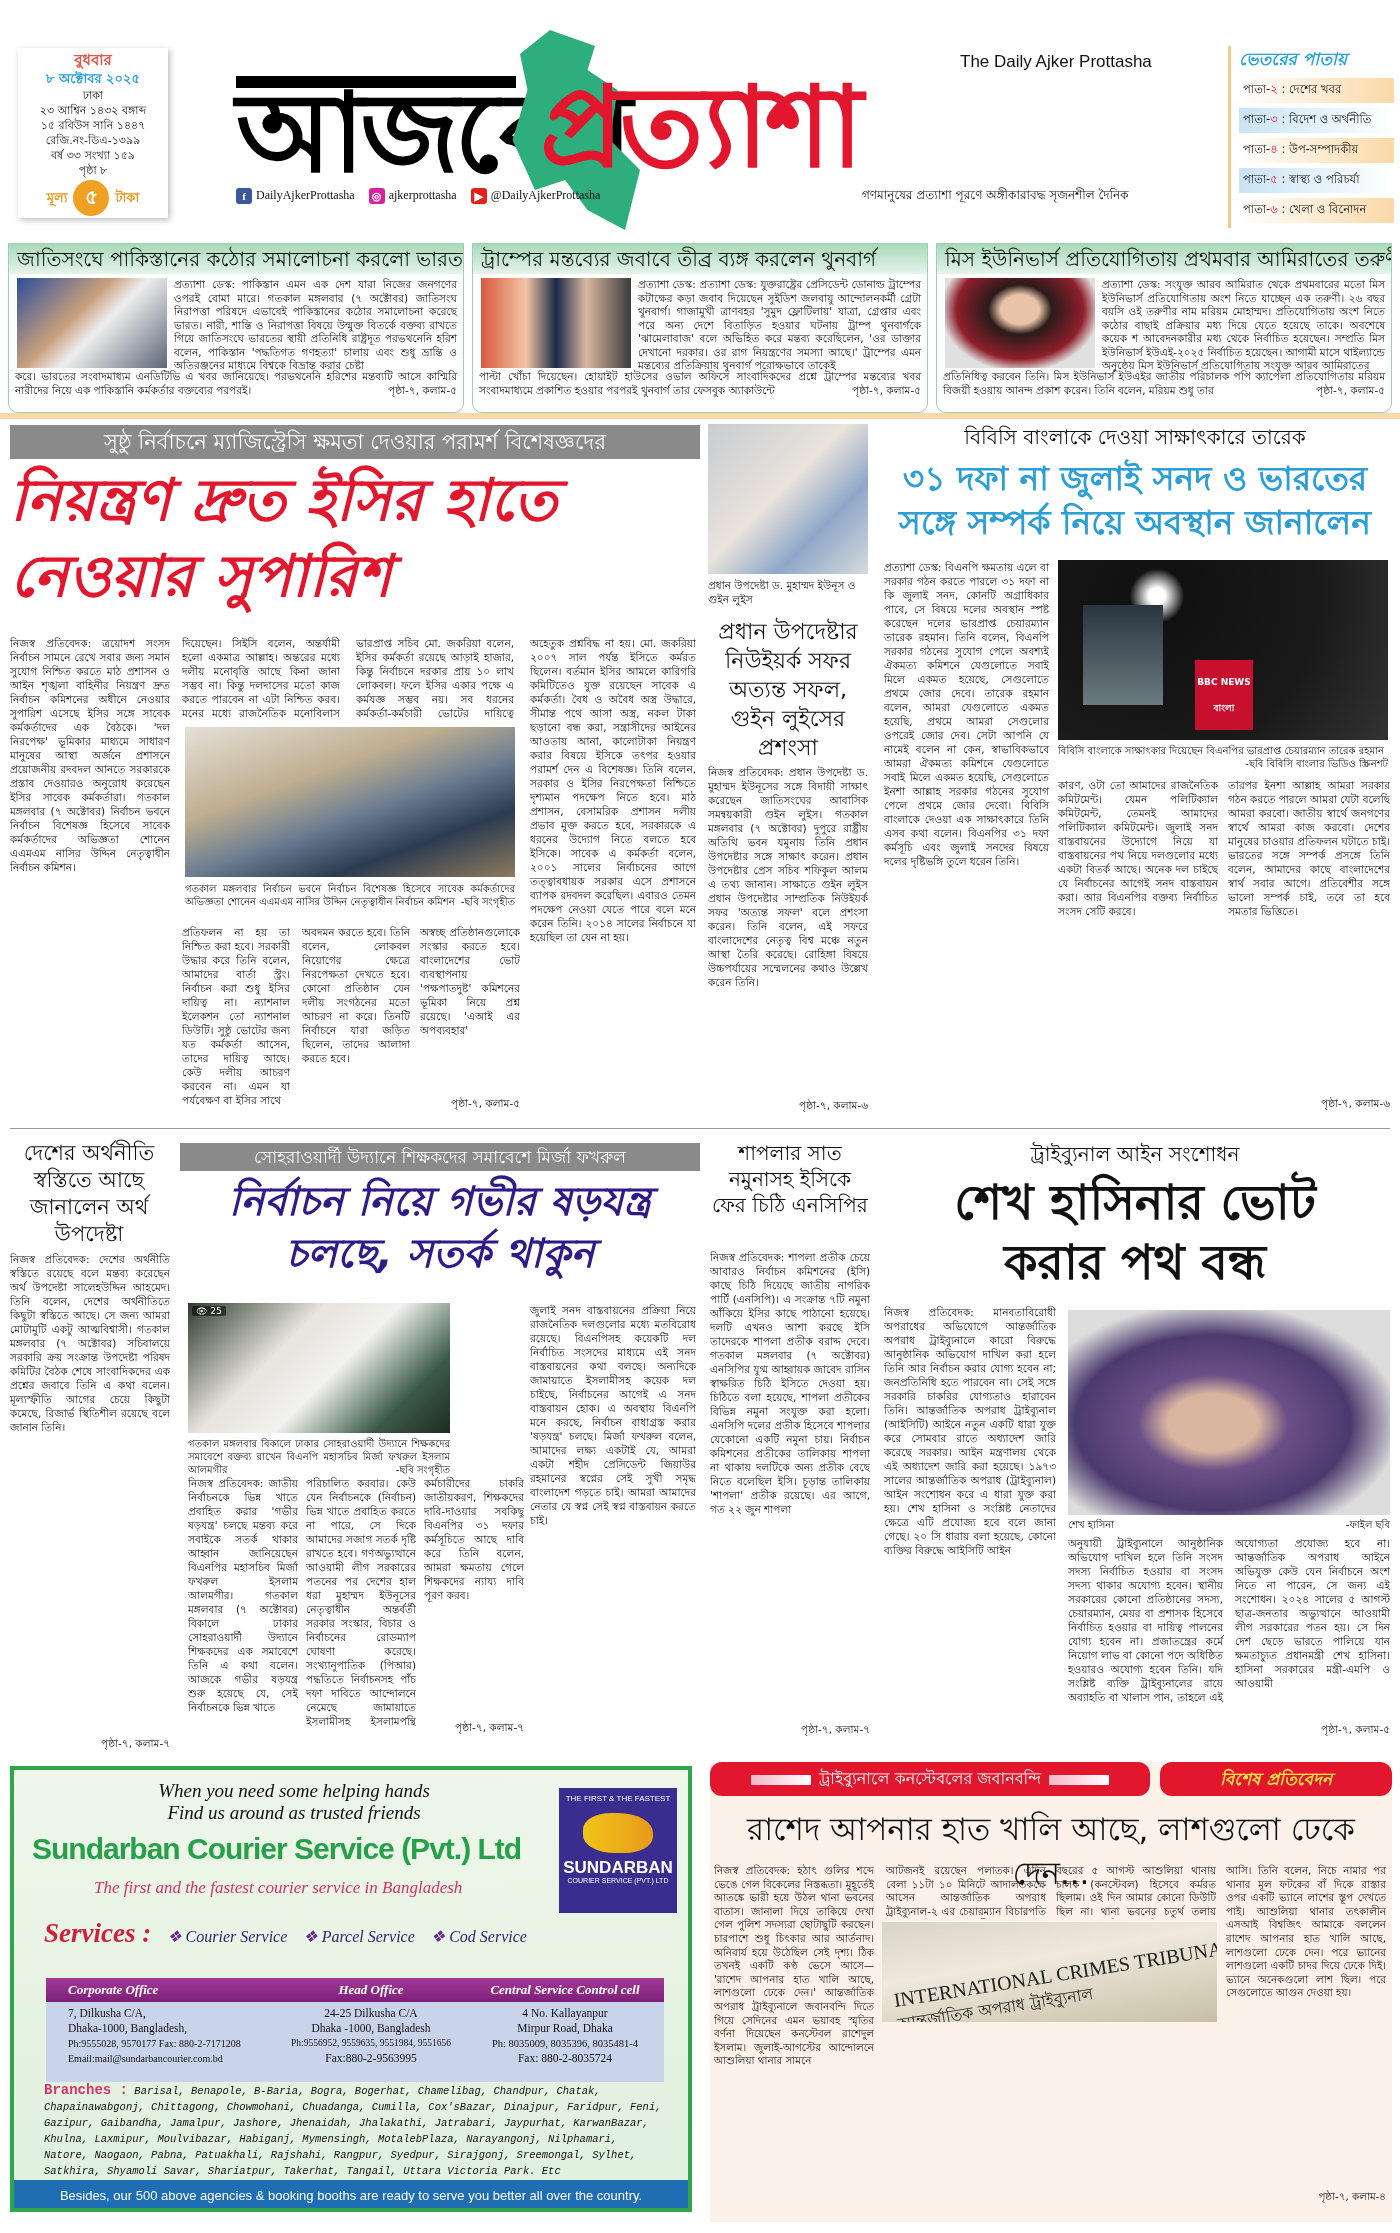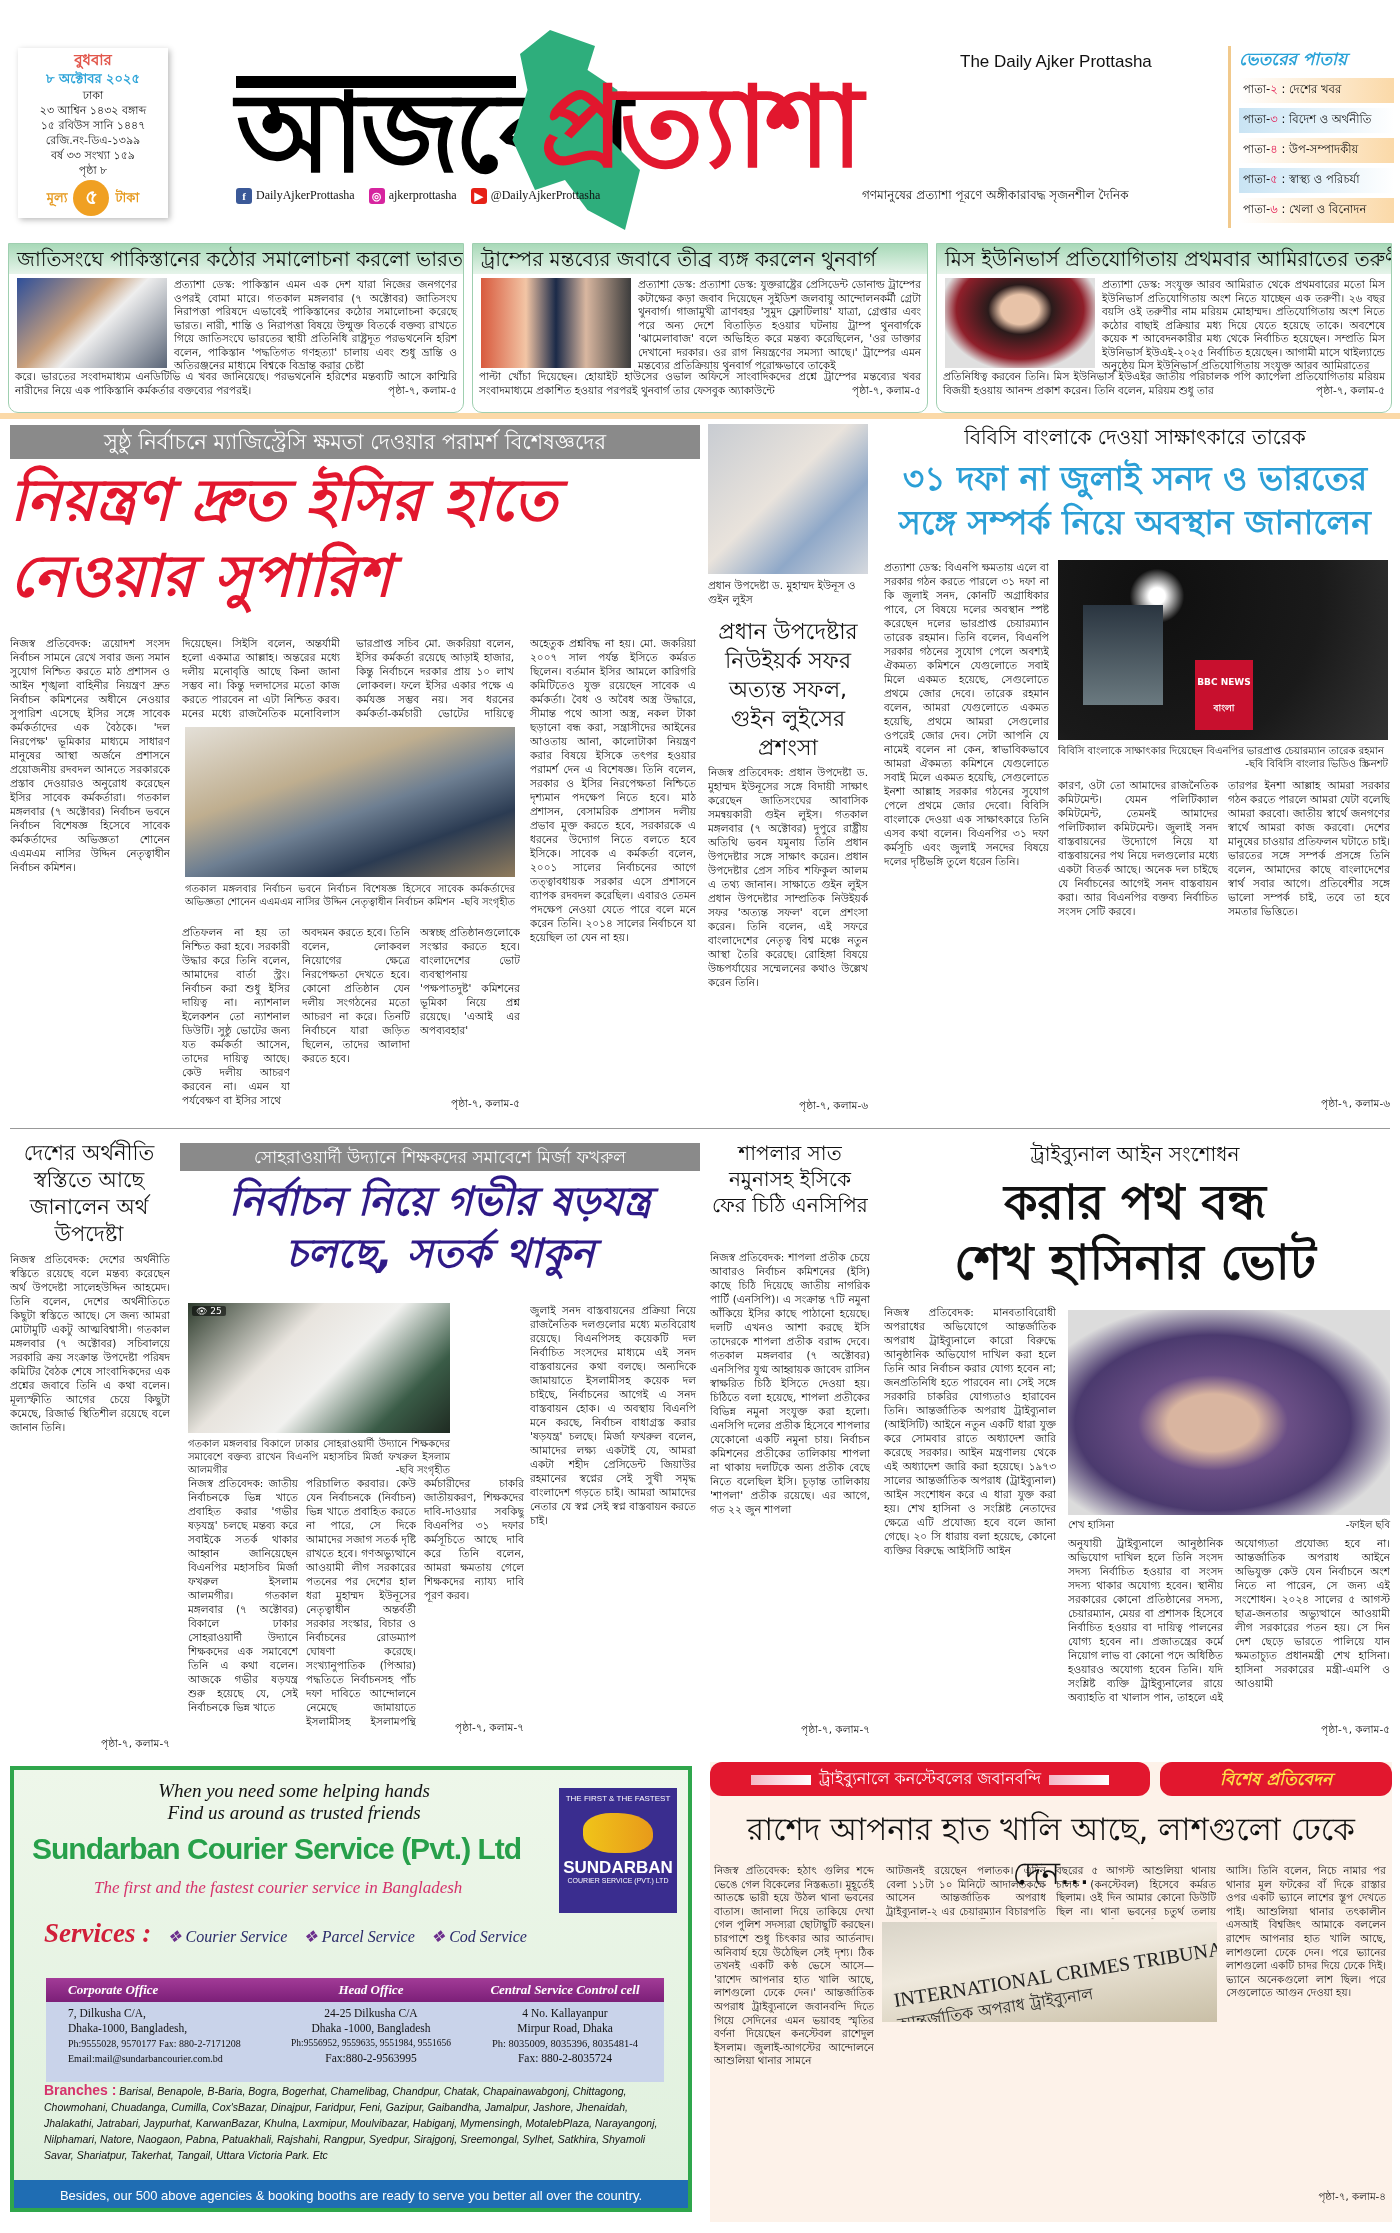--- a/index.html
+++ b/index.html
@@ -70,21 +70,21 @@
 #ad .logo .s{font-size:7px}
 #ad .svc{position:absolute;left:30px;top:148px;font-family:"Liberation Serif",serif;font-style:italic;font-size:16px;color:#2a2a6a}
 #ad .svc .lbl{color:#d11f3a;font-size:27px;font-weight:bold}
 #ad .svc .dia{color:#6b2d8c;margin:0 4px 0 12px}
 #ad .tbl{position:absolute;left:32px;top:208px;width:618px}
 #ad .th{display:flex;background:linear-gradient(#a23b97,#7c1f78);color:#fff;font-family:"Liberation Serif",serif;font-style:italic;font-weight:bold;font-size:13px;height:24px;line-height:24px}
 #ad .tb{display:flex;background:#c9d3ea;font-family:"Liberation Serif",serif;font-size:11.5px;line-height:15px;padding:4px 0;height:80px}
 #ad .c1{width:230px;padding-left:22px}
 #ad .c2{width:190px;text-align:center}
 #ad .c3{width:198px;text-align:center}
-#ad .br{position:absolute;left:30px;top:312px;width:620px;font-family:Liberation Sans, sans-serif;font-style:italic;font-size:10.5px;line-height:16px}
+#ad .br{position:absolute;left:30px;top:312px;width:620px;font-family:Liberation Mono, monospace;font-style:italic;font-size:10.5px;line-height:16px}
 #ad .br .lbl{color:#d6336c;font-weight:bold;font-style:normal;font-size:14px}
 #ad .foot{position:absolute;left:0;top:410px;width:674px;height:32px;background:#1f6db3;color:#fff;font-family:"Liberation Sans",sans-serif;font-size:13px;line-height:32px;text-align:center}
 
 #sp{left:710px;top:1762px;width:682px;height:460px;background:#fdf2e9}
 #sp .tab1{position:absolute;left:0;top:0;width:440px;height:34px;background:#e2172e;border-radius:12px;color:#fff;font-size:16px;line-height:34px;text-align:center}
 #sp .tab1 .bar{display:inline-block;width:60px;height:10px;background:linear-gradient(90deg,#f4b7c6,#fff);vertical-align:middle;margin:0 8px}
 #sp .tab2{position:absolute;left:450px;top:0;width:232px;height:34px;background:#e2172e;border-radius:12px;color:#fde047;font-size:17px;font-weight:bold;font-style:italic;line-height:34px;text-align:center}
 #sp .hd{position:absolute;left:0;top:45px;width:682px;text-align:center;font-size:31px;line-height:44px}
 #sp .col{position:absolute;top:102px;width:160px;font-size:10.3px;line-height:13.6px}
 #icphoto{position:absolute;left:172px;top:160px;width:335px;height:100px;background:linear-gradient(170deg,#d9d4c8,#efe9dd 40%,#c9bfa6);overflow:hidden}
@@ -210,22 +210,22 @@
 <div class="abs col" style="left:306px;top:1476px;width:110px;height:255px">পরিচালিত করবার। কেউ যেন নির্বাচনকে (নির্বাচন) ভিন্ন খাতে প্রবাহিত করতে না পারে, সে দিকে আমাদের সজাগ সতর্ক দৃষ্টি রাখতে হবে। গণঅভ্যুত্থানে আওয়ামী লীগ সরকারের পতনের পর দেশের হাল ধরা মুহাম্মদ ইউনূসের নেতৃত্বাধীন অন্তর্বর্তী সরকার সংস্কার, বিচার ও নির্বাচনের রোডম্যাপ ঘোষণা করেছে। সংখ্যানুপাতিক (পিআর) পদ্ধতিতে নির্বাচনসহ পাঁচ দফা দাবিতে আন্দোলনে নেমেছে জামায়াতে ইসলামীসহ ইসলামপন্থি দলগুলো।</div>
 <div class="abs col" style="left:424px;top:1476px;width:100px;height:240px">কর্মচারীদের চাকরি জাতীয়করণ, শিক্ষকদের দাবি-দাওয়ার সবকিছু বিএনপির ৩১ দফার কর্মসূচিতে আছে দাবি করে তিনি বলেন, আমরা ক্ষমতায় গেলে শিক্ষকদের ন্যায্য দাবি পূরণ করব।</div>
 <div class="abs col" style="left:424px;top:1720px;width:100px;text-align:right">পৃষ্ঠা-৭, কলাম-৭</div>
 
 <div id="shaplahead" class="abs">শাপলার সাত নমুনাসহ ইসিকে ফের চিঠি এনসিপির</div>
 <div class="abs col" style="left:710px;top:1250px;width:160px;height:470px">নিজস্ব প্রতিবেদক: শাপলা প্রতীক চেয়ে আবারও নির্বাচন কমিশনের (ইসি) কাছে চিঠি দিয়েছে জাতীয় নাগরিক পার্টি (এনসিপি)। এ সংক্রান্ত ৭টি নমুনা আঁকিয়ে ইসির কাছে পাঠানো হয়েছে। দলটি এখনও আশা করছে ইসি তাদেরকে শাপলা প্রতীক বরাদ্দ দেবে। গতকাল মঙ্গলবার (৭ অক্টোবর) এনসিপির যুগ্ম আহ্বায়ক জাবেদ রাসিন স্বাক্ষরিত চিঠি ইসিতে দেওয়া হয়। চিঠিতে বলা হয়েছে, শাপলা প্রতীকের বিভিন্ন নমুনা সংযুক্ত করা হলো। এনসিপি দলের প্রতীক হিসেবে শাপলার যেকোনো একটি নমুনা চায়। নির্বাচন কমিশনের প্রতীকের তালিকায় শাপলা না থাকায় দলটিকে অন্য প্রতীক বেছে নিতে বলেছিল ইসি। চূড়ান্ত তালিকায় 'শাপলা' প্রতীক রয়েছে। এর আগে, গত ২২ জুন শাপলা</div>
 <div class="abs col" style="left:710px;top:1722px;width:160px;text-align:right">পৃষ্ঠা-৭, কলাম-৭</div>
 
 <div id="tribkicker" class="abs">ট্রাইব্যুনাল আইন সংশোধন</div>
 <div id="hasinahead" class="abs">
+  <div>শেখ হাসিনার ভোট</div>
   <div>করার পথ বন্ধ</div>
-  <div>শেখ হাসিনার ভোট</div>
 </div>
 <div class="abs col" style="left:884px;top:1305px;width:172px;height:430px">নিজস্ব প্রতিবেদক: মানবতাবিরোধী অপরাধের অভিযোগে আন্তর্জাতিক অপরাধ ট্রাইব্যুনালে কারো বিরুদ্ধে আনুষ্ঠানিক অভিযোগ দাখিল করা হলে তিনি আর নির্বাচন করার যোগ্য হবেন না; জনপ্রতিনিধি হতে পারবেন না। সেই সঙ্গে সরকারি চাকরির যোগ্যতাও হারাবেন তিনি। আন্তর্জাতিক অপরাধ ট্রাইব্যুনাল (আইসিটি) আইনে নতুন একটি ধারা যুক্ত করে সোমবার রাতে অধ্যাদেশ জারি করেছে সরকার। আইন মন্ত্রণালয় থেকে এই অধ্যাদেশ জারি করা হয়েছে। ১৯৭৩ সালের আন্তর্জাতিক অপরাধ (ট্রাইব্যুনাল) আইন সংশোধন করে এ ধারা যুক্ত করা হয়। শেখ হাসিনা ও সংশ্লিষ্ট নেতাদের ক্ষেত্রে এটি প্রযোজ্য হবে বলে জানা গেছে। ২০ সি ধারায় বলা হয়েছে, কোনো ব্যক্তির বিরুদ্ধে আইসিটি আইন</div>
 <div id="hasinaphoto" class="abs"></div>
 <div class="abs cap" style="left:1068px;top:1518px;width:322px"><span>শেখ হাসিনা</span> <span class="jump">-ফাইল ছবি</span></div>
 <div class="abs col" style="left:1068px;top:1536px;width:322px;height:182px;column-count:2;column-gap:12px">অনুযায়ী ট্রাইব্যুনালে আনুষ্ঠানিক অভিযোগ দাখিল হলে তিনি সংসদ সদস্য নির্বাচিত হওয়ার বা সংসদ সদস্য থাকার অযোগ্য হবেন। স্থানীয় সরকারের কোনো প্রতিষ্ঠানের সদস্য, চেয়ারম্যান, মেয়র বা প্রশাসক হিসেবে নির্বাচিত হওয়ার বা দায়িত্ব পালনের যোগ্য হবেন না। প্রজাতন্ত্রের কর্মে নিয়োগ লাভ বা কোনো পদে অধিষ্ঠিত হওয়ারও অযোগ্য হবেন তিনি। যদি সংশ্লিষ্ট ব্যক্তি ট্রাইব্যুনালের রায়ে অব্যাহতি বা খালাস পান, তাহলে এই অযোগ্যতা প্রযোজ্য হবে না। আন্তর্জাতিক অপরাধ আইনে অভিযুক্ত কেউ যেন নির্বাচনে অংশ নিতে না পারেন, সে জন্য এই সংশোধন। ২০২৪ সালের ৫ আগস্ট ছাত্র-জনতার অভ্যুত্থানে আওয়ামী লীগ সরকারের পতন হয়। সে দিন দেশ ছেড়ে ভারতে পালিয়ে যান ক্ষমতাচ্যুত প্রধানমন্ত্রী শেখ হাসিনা। হাসিনা সরকারের মন্ত্রী-এমপি ও আওয়ামী</div>
 <div class="abs col" style="left:1230px;top:1722px;width:160px;text-align:right">পৃষ্ঠা-৭, কলাম-৫</div>
 
 <div id="ad" class="abs">
   <div class="tl">
       <div>When you need some helping hands</div>

